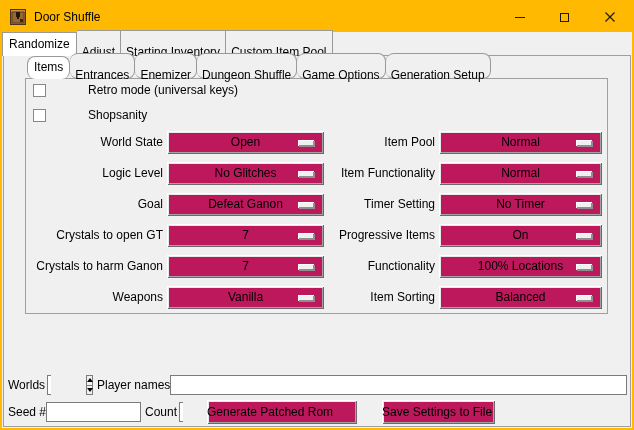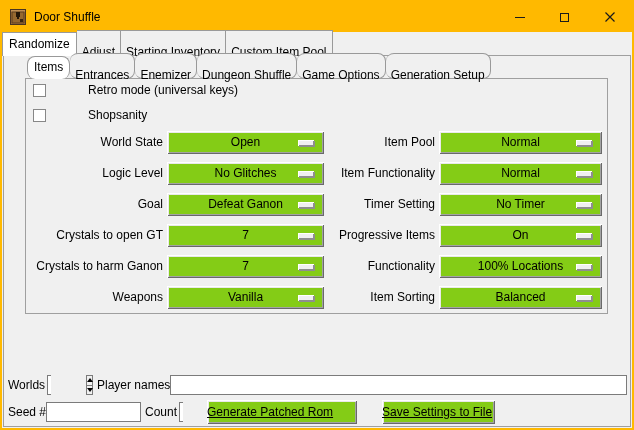--- a/index.html
+++ b/index.html
@@ -41,24 +41,23 @@
 
   .abs { position:absolute; z-index:4;gap:35px; }
 
   
   .cbrow { display:flex; align-items:center; height:14px; cursor:default; }
   .cb-box { width:13px; height:13px; background:#fff; border:1px solid #878787; flex:0 0 auto; }
   .cb-label { margin-left:7px; line-height:14px; }
 
   
   .raised {
-    background:#84cc16;
+    background:#be185d;
     box-shadow: inset 1px 1px 0 #ffffff, inset -1px -1px 0 #696969,
                 inset 2px 2px 0 #e9e9e9, inset -2px -2px 0 #a3a3a3;
-    text-decoration: underline;
   }
 
   
   .optrow { position:absolute; left:0; width:630px; height:23px; z-index:4; }
   .ol-label { position:absolute; left:28px; width:133px; text-align:right; line-height:23px; }
   .ol-dd    { position:absolute; left:165px; width:157px; height:23px; }
   .or-label { position:absolute; left:320px; width:113px; text-align:right; line-height:23px; }
   .or-dd    { position:absolute; left:437px; width:163px; height:23px; }
   .dd { cursor:default; }
   .dd-label { position:absolute; left:2px; right:2px; top:0; text-align:center; line-height:23px; }

